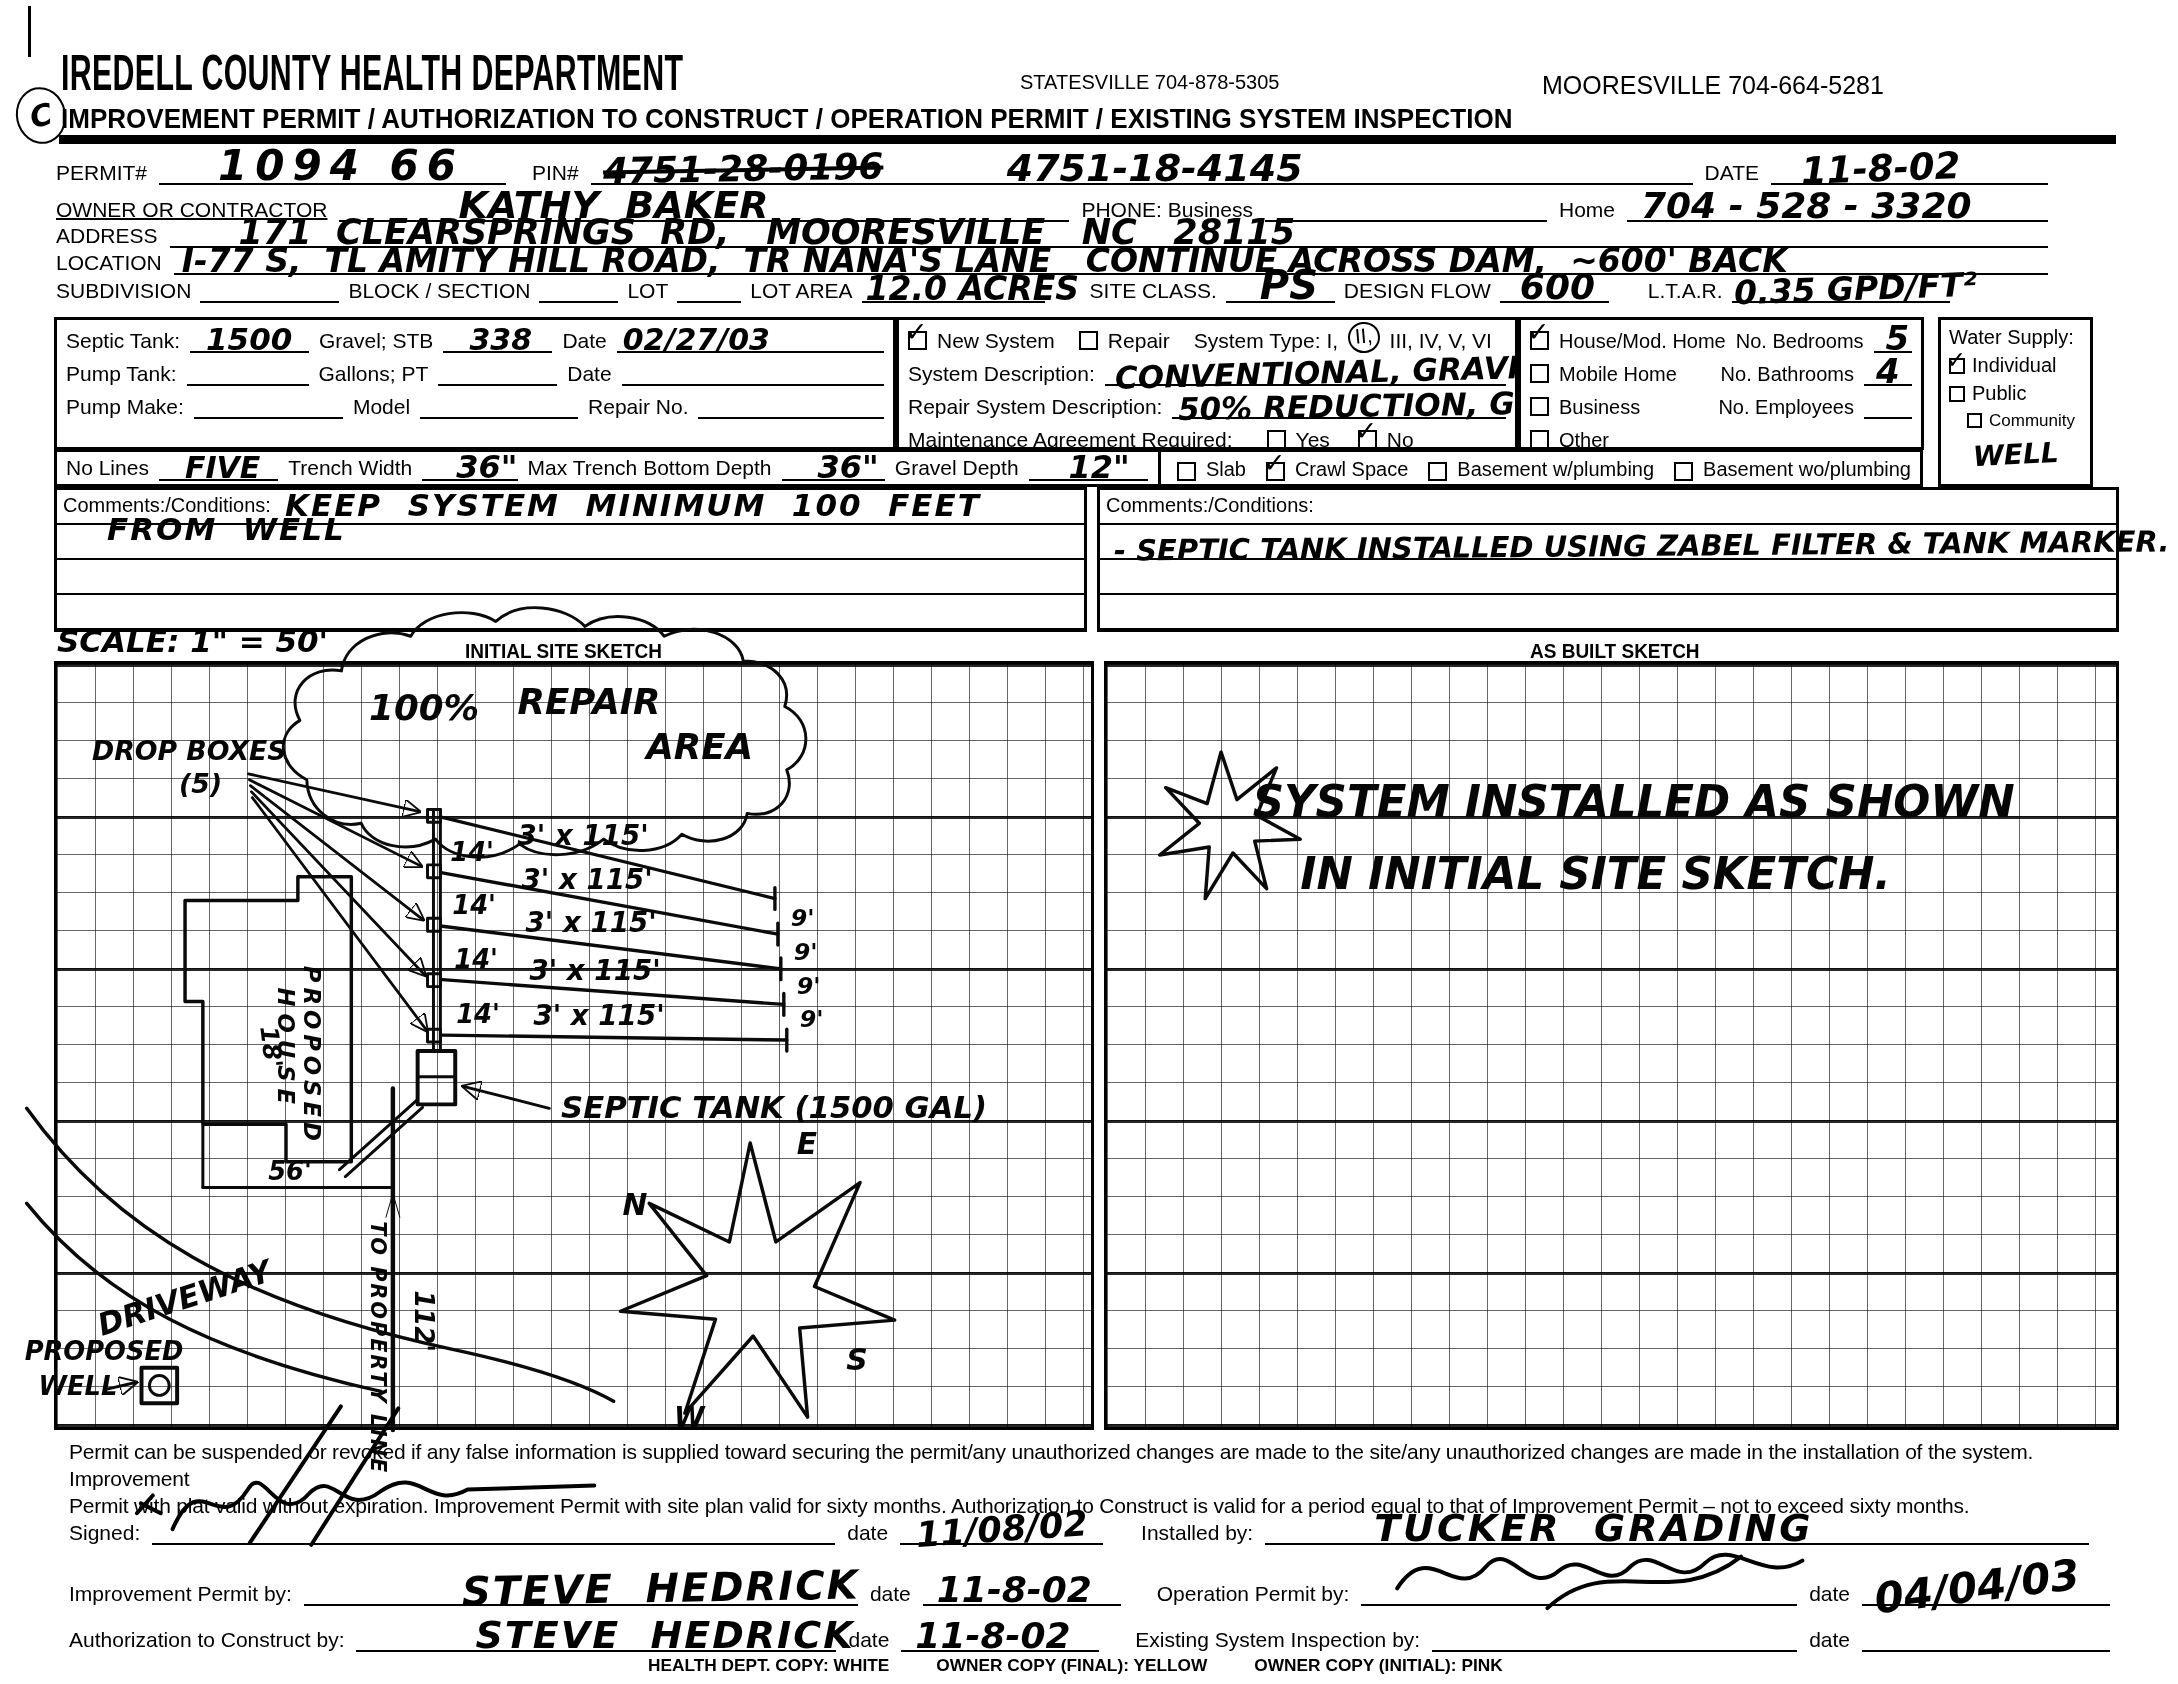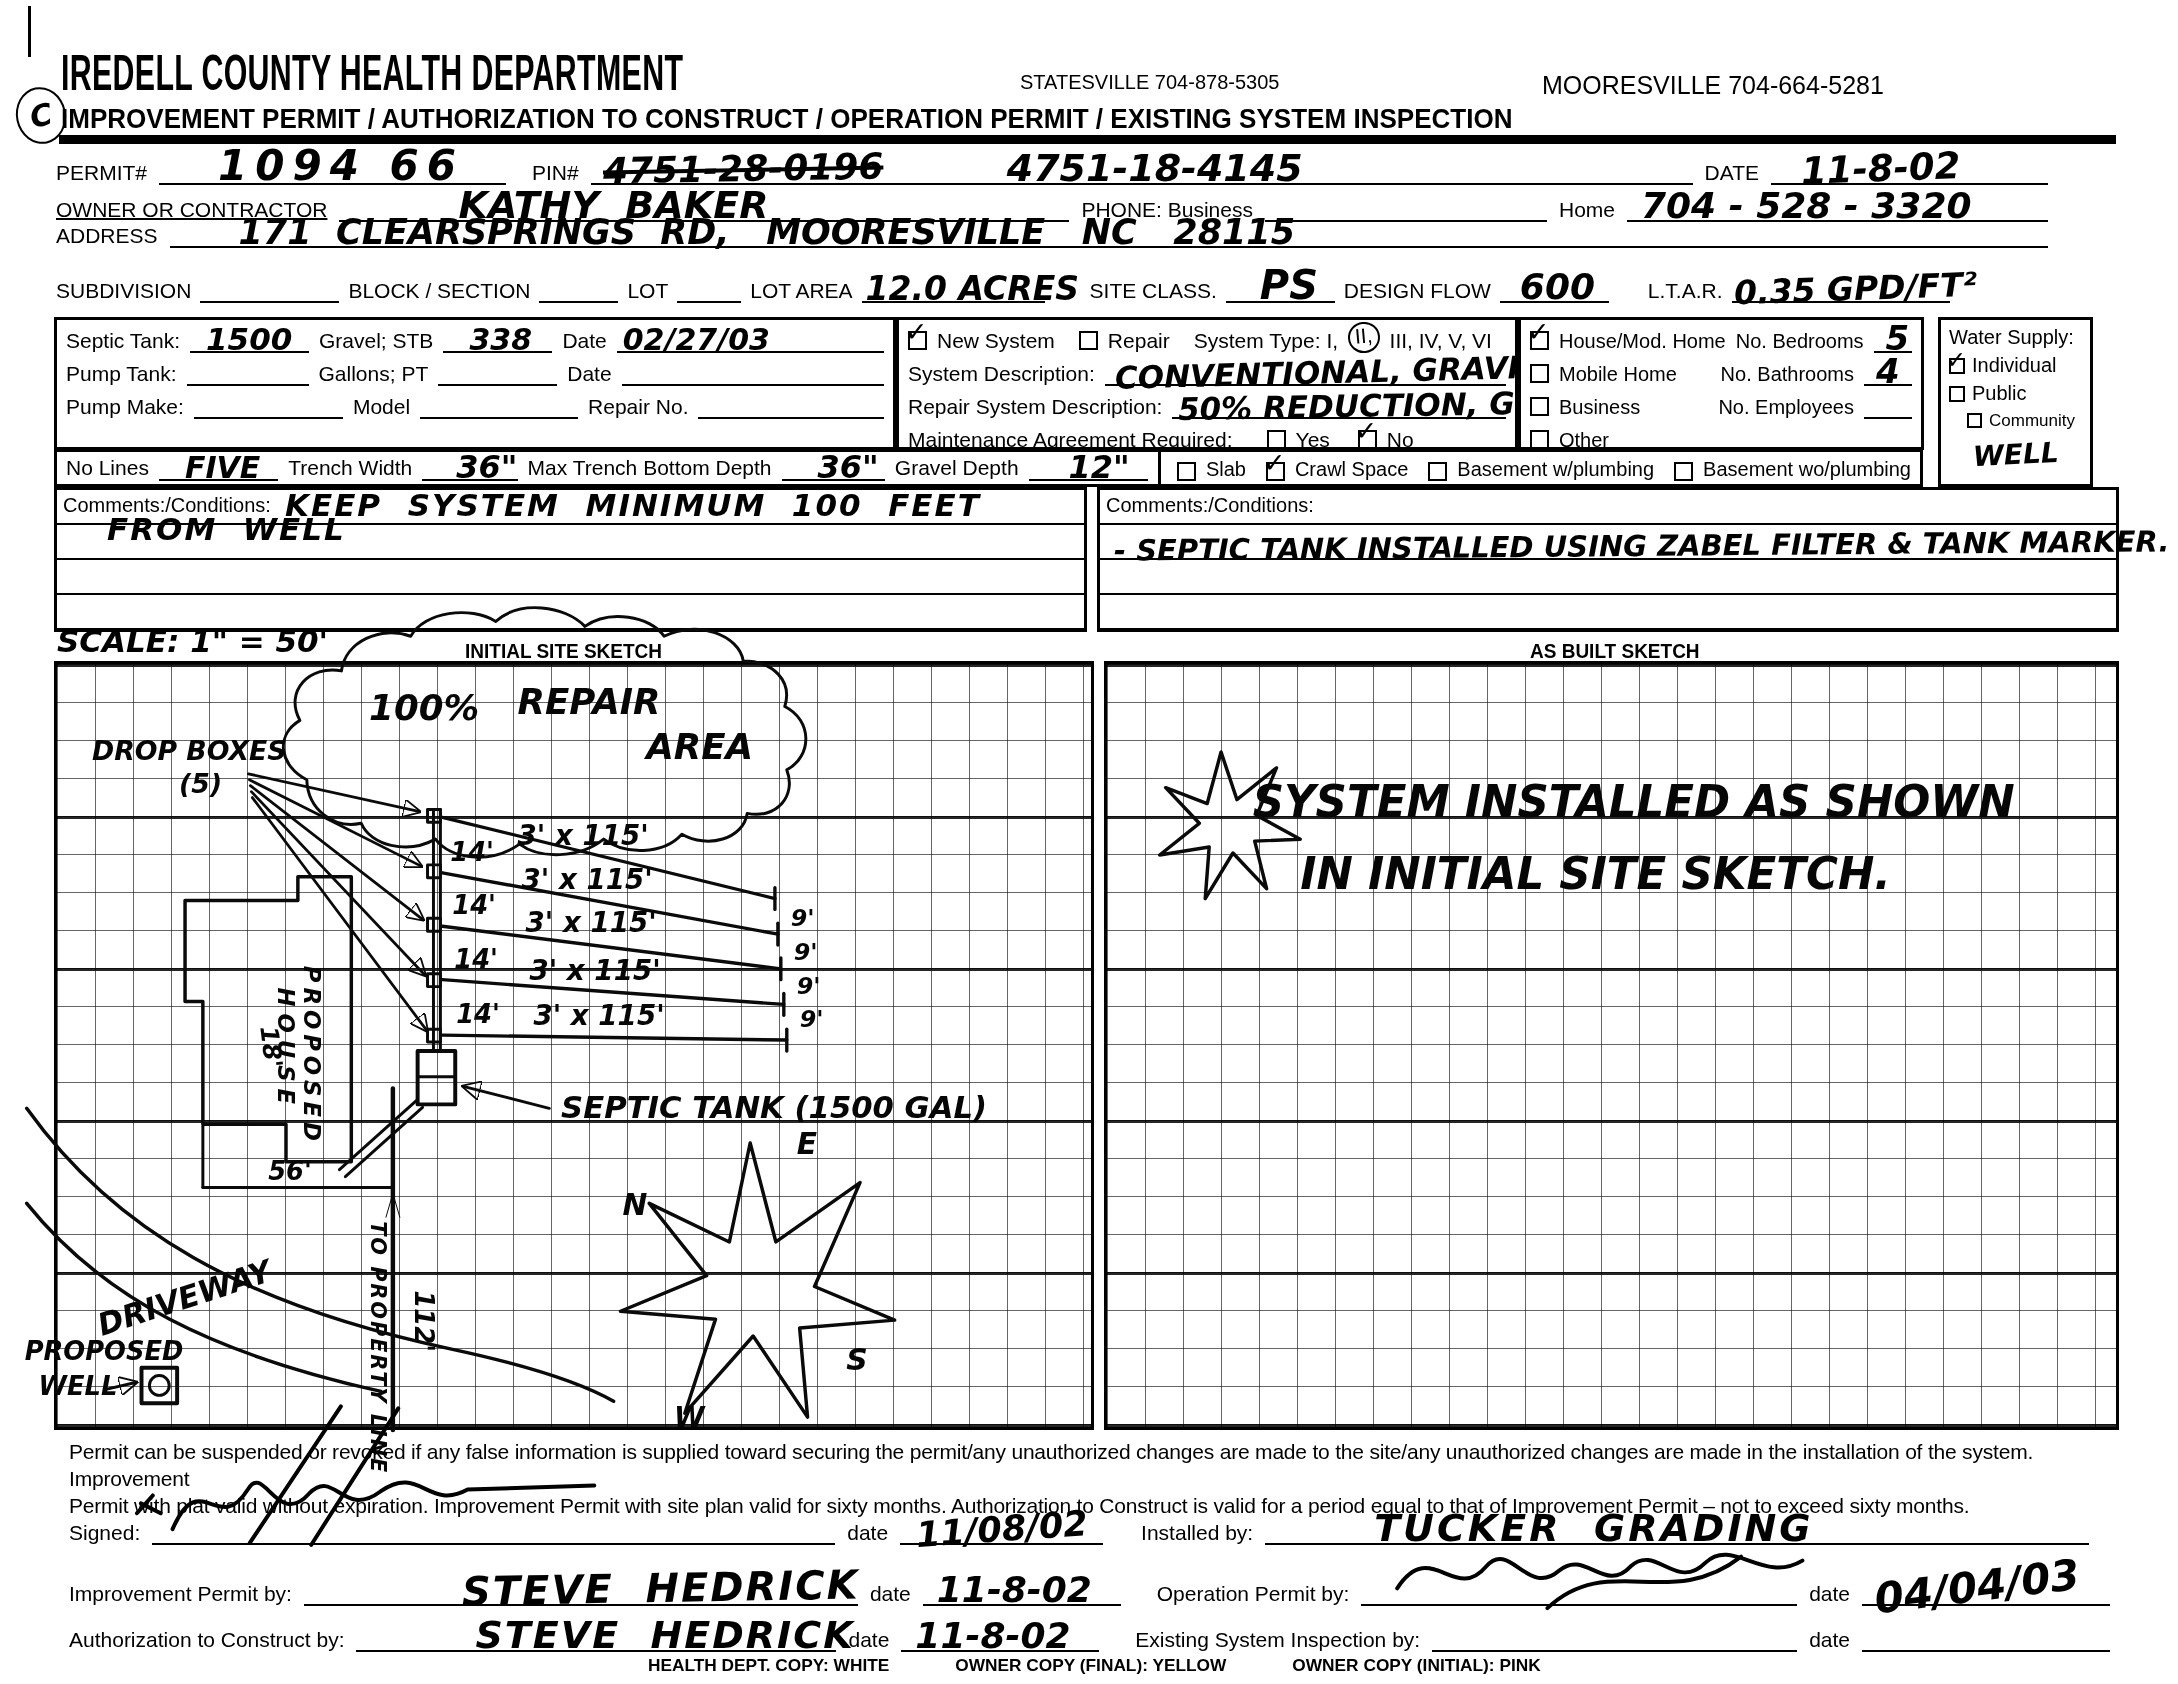--- a/index.html
+++ b/index.html
@@ -80,20 +80,26 @@
     </span>
   </div>
 
   <div class="arow" style="left:56px;top:216px;width:1992px;height:32px;">
     <span class="lbl">ADDRESS</span>
     <span class="fill grow">
       <span class="hw" style="font-size:35px;left:69px;">171  CLEARSPRINGS  RD,   MOORESVILLE   NC   28115</span>
     </span>
   </div>
 
+  <div class="arow" style="left:56px;top:243px;width:1992px;height:32px;">
+    <span class="lbl">LOCATION</span>
+    <span class="fill grow">
+      <span class="hw" style="font-size:33px;left:8px;">I-77 S,  TL AMITY HILL ROAD,  TR NANA'S LANE   CONTINUE ACROSS DAM,  ~600' BACK</span>
+    </span>
+  </div>
 
   <div class="arow" style="left:56px;top:269px;width:2067px;height:34px;gap:9px;">
     <span class="lbl">SUBDIVISION</span>
     <span class="fill" style="width:139px;"></span>
     <span class="lbl">BLOCK / SECTION</span>
     <span class="fill" style="width:79px;"></span>
     <span class="lbl">LOT</span>
     <span class="fill" style="width:64px;"></span>
     <span class="lbl">LOT AREA</span>
     <span class="fill" style="width:183px;">
@@ -460,20 +466,20 @@
     <span class="lbl">date</span>
     <span class="fill" style="width:198px;">
       <span class="hw" style="font-size:36px;left:14px;">11-8-02</span>
     </span>
     <span class="lbl" style="margin-left:24px;">Existing System Inspection by:</span>
     <span class="fill grow"></span>
     <span class="lbl">date</span>
     <span class="fill" style="width:248px;"></span>
   </div>
 
-  <div class="abs" style="left:648px;top:1655px;display:flex;gap:66px;font-size:17.3px;font-weight:600;">
+  <div class="abs" style="left:648px;top:1655px;display:flex;gap:47px;font-size:17.3px;font-weight:600;">
     <span>HEALTH DEPT. COPY: WHITE</span>
     <span>OWNER COPY (FINAL): YELLOW</span>
     <span>OWNER COPY (INITIAL): PINK</span>
   </div>
 
 </div>
 
 
 </body></html>

